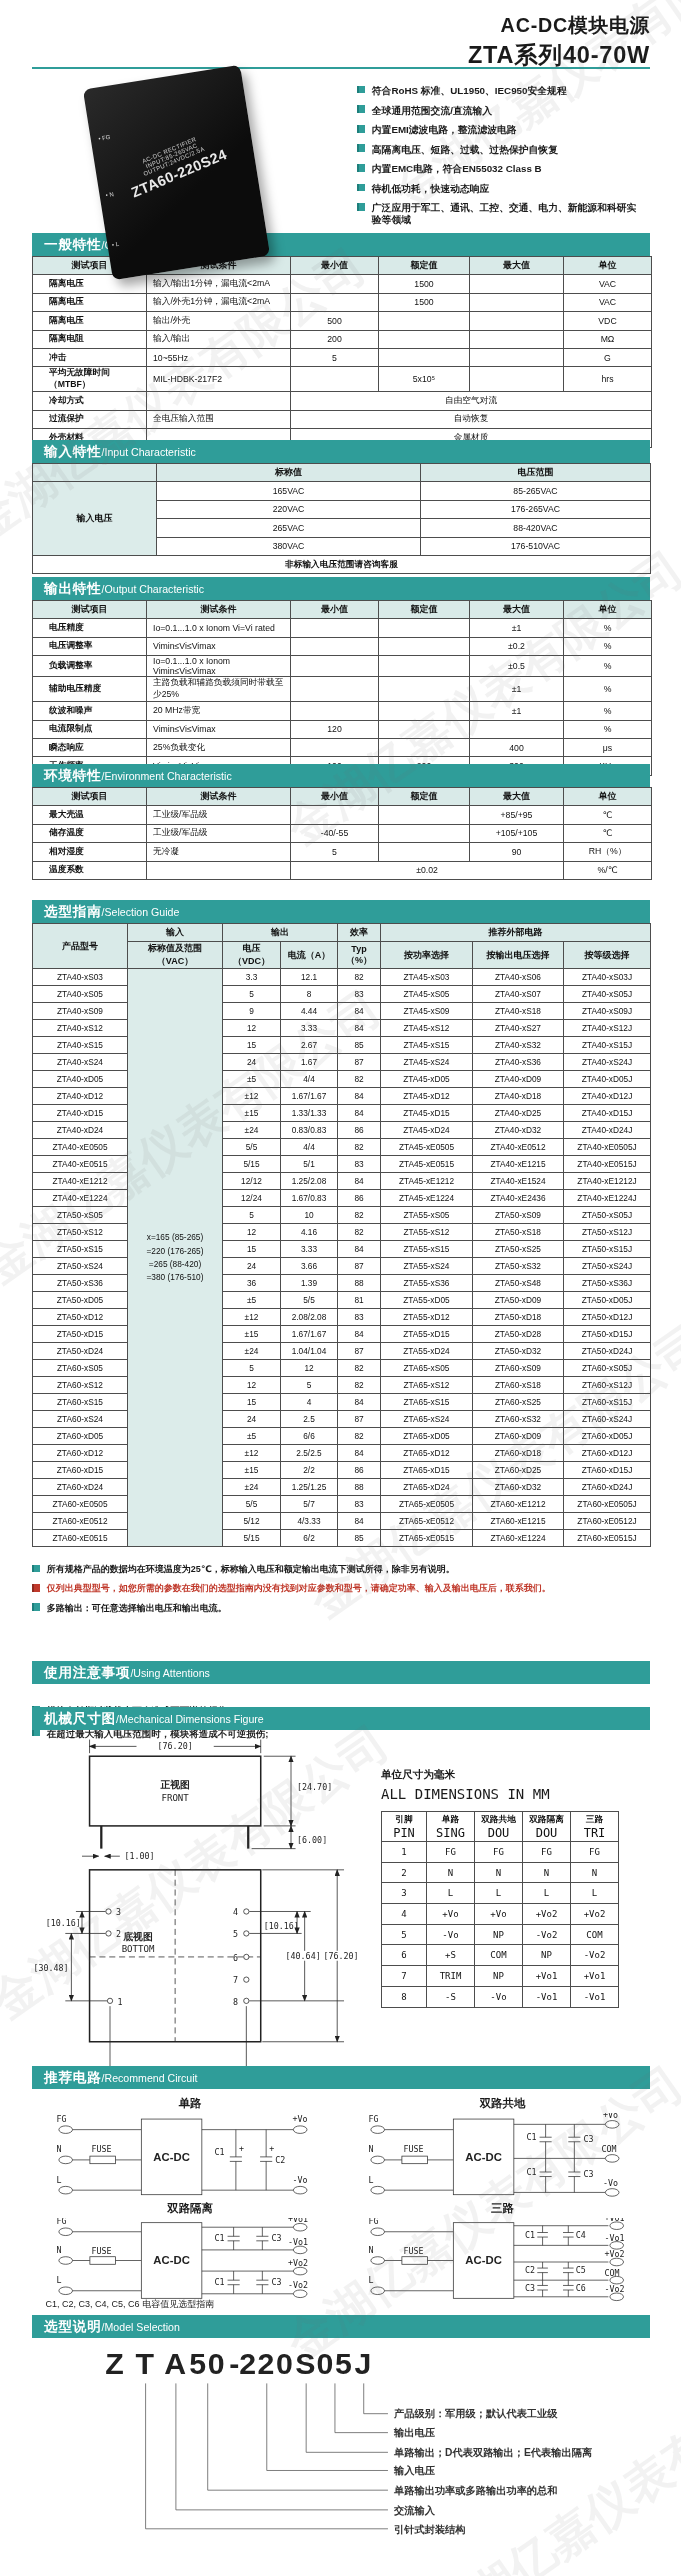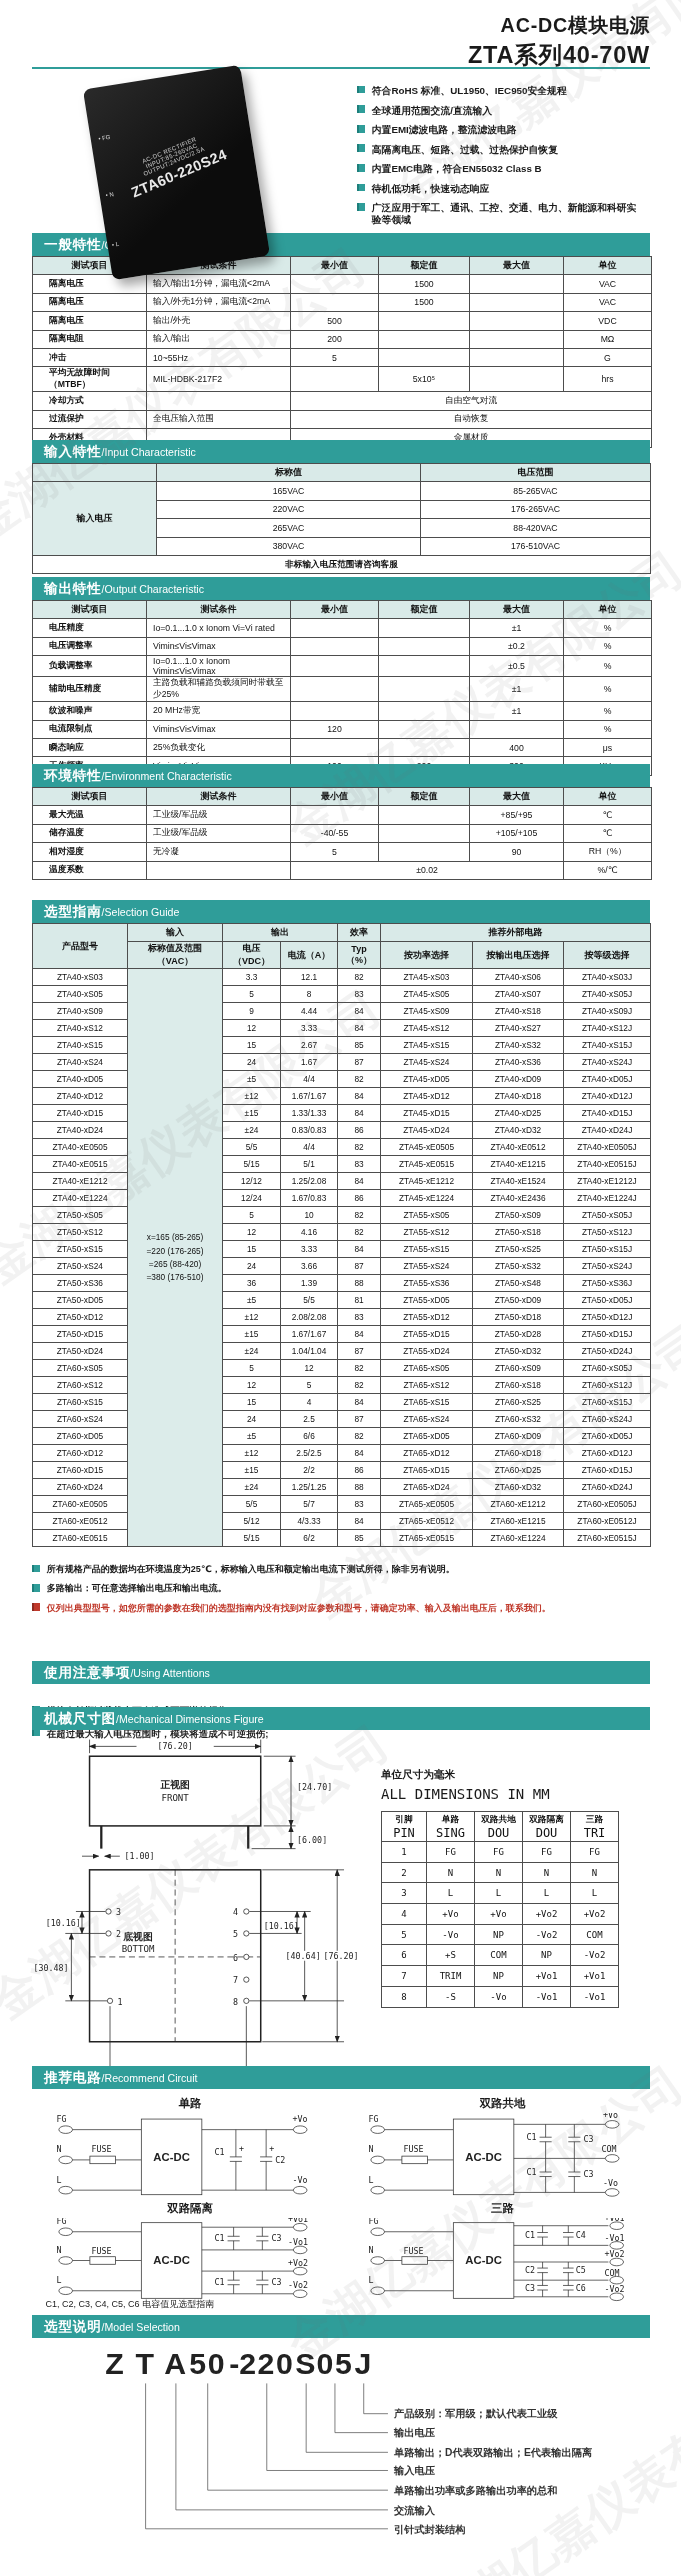--- a/index.html
+++ b/index.html
@@ -775,27 +775,27 @@
           </tr>
         </tbody>
     </table>
   </div>
 
   <div class="content" style="top:1564px;">
     <div class="note">
         <span class="sq"></span>
         <span>所有规格产品的数据均在环境温度为25℃，标称输入电压和额定输出电流下测试所得，除非另有说明。</span>
       </div>
+    <div class="note red">
+        <span class="sq"></span>
+        <span>仅列出典型型号，如您所需的参数在我们的选型指南内没有找到对应参数和型号，请确定功率、输入及输出电压后，联系我们。</span>
+      </div>
     <div class="note">
         <span class="sq"></span>
         <span>多路输出：可任意选择输出电压和输出电流。</span>
-      </div>
-    <div class="note red">
-        <span class="sq"></span>
-        <span>仅列出典型型号，如您所需的参数在我们的选型指南内没有找到对应参数和型号，请确定功率、输入及输出电压后，联系我们。</span>
       </div>
   </div>
 
   <div class="content" style="top:1630px;margin-top:31px;">
     <div class="secbar">
       <span class="zh">使用注意事项</span>
       <span class="en">/Using Attentions</span>
     </div>
     <div style="margin-top:21px;">
 

